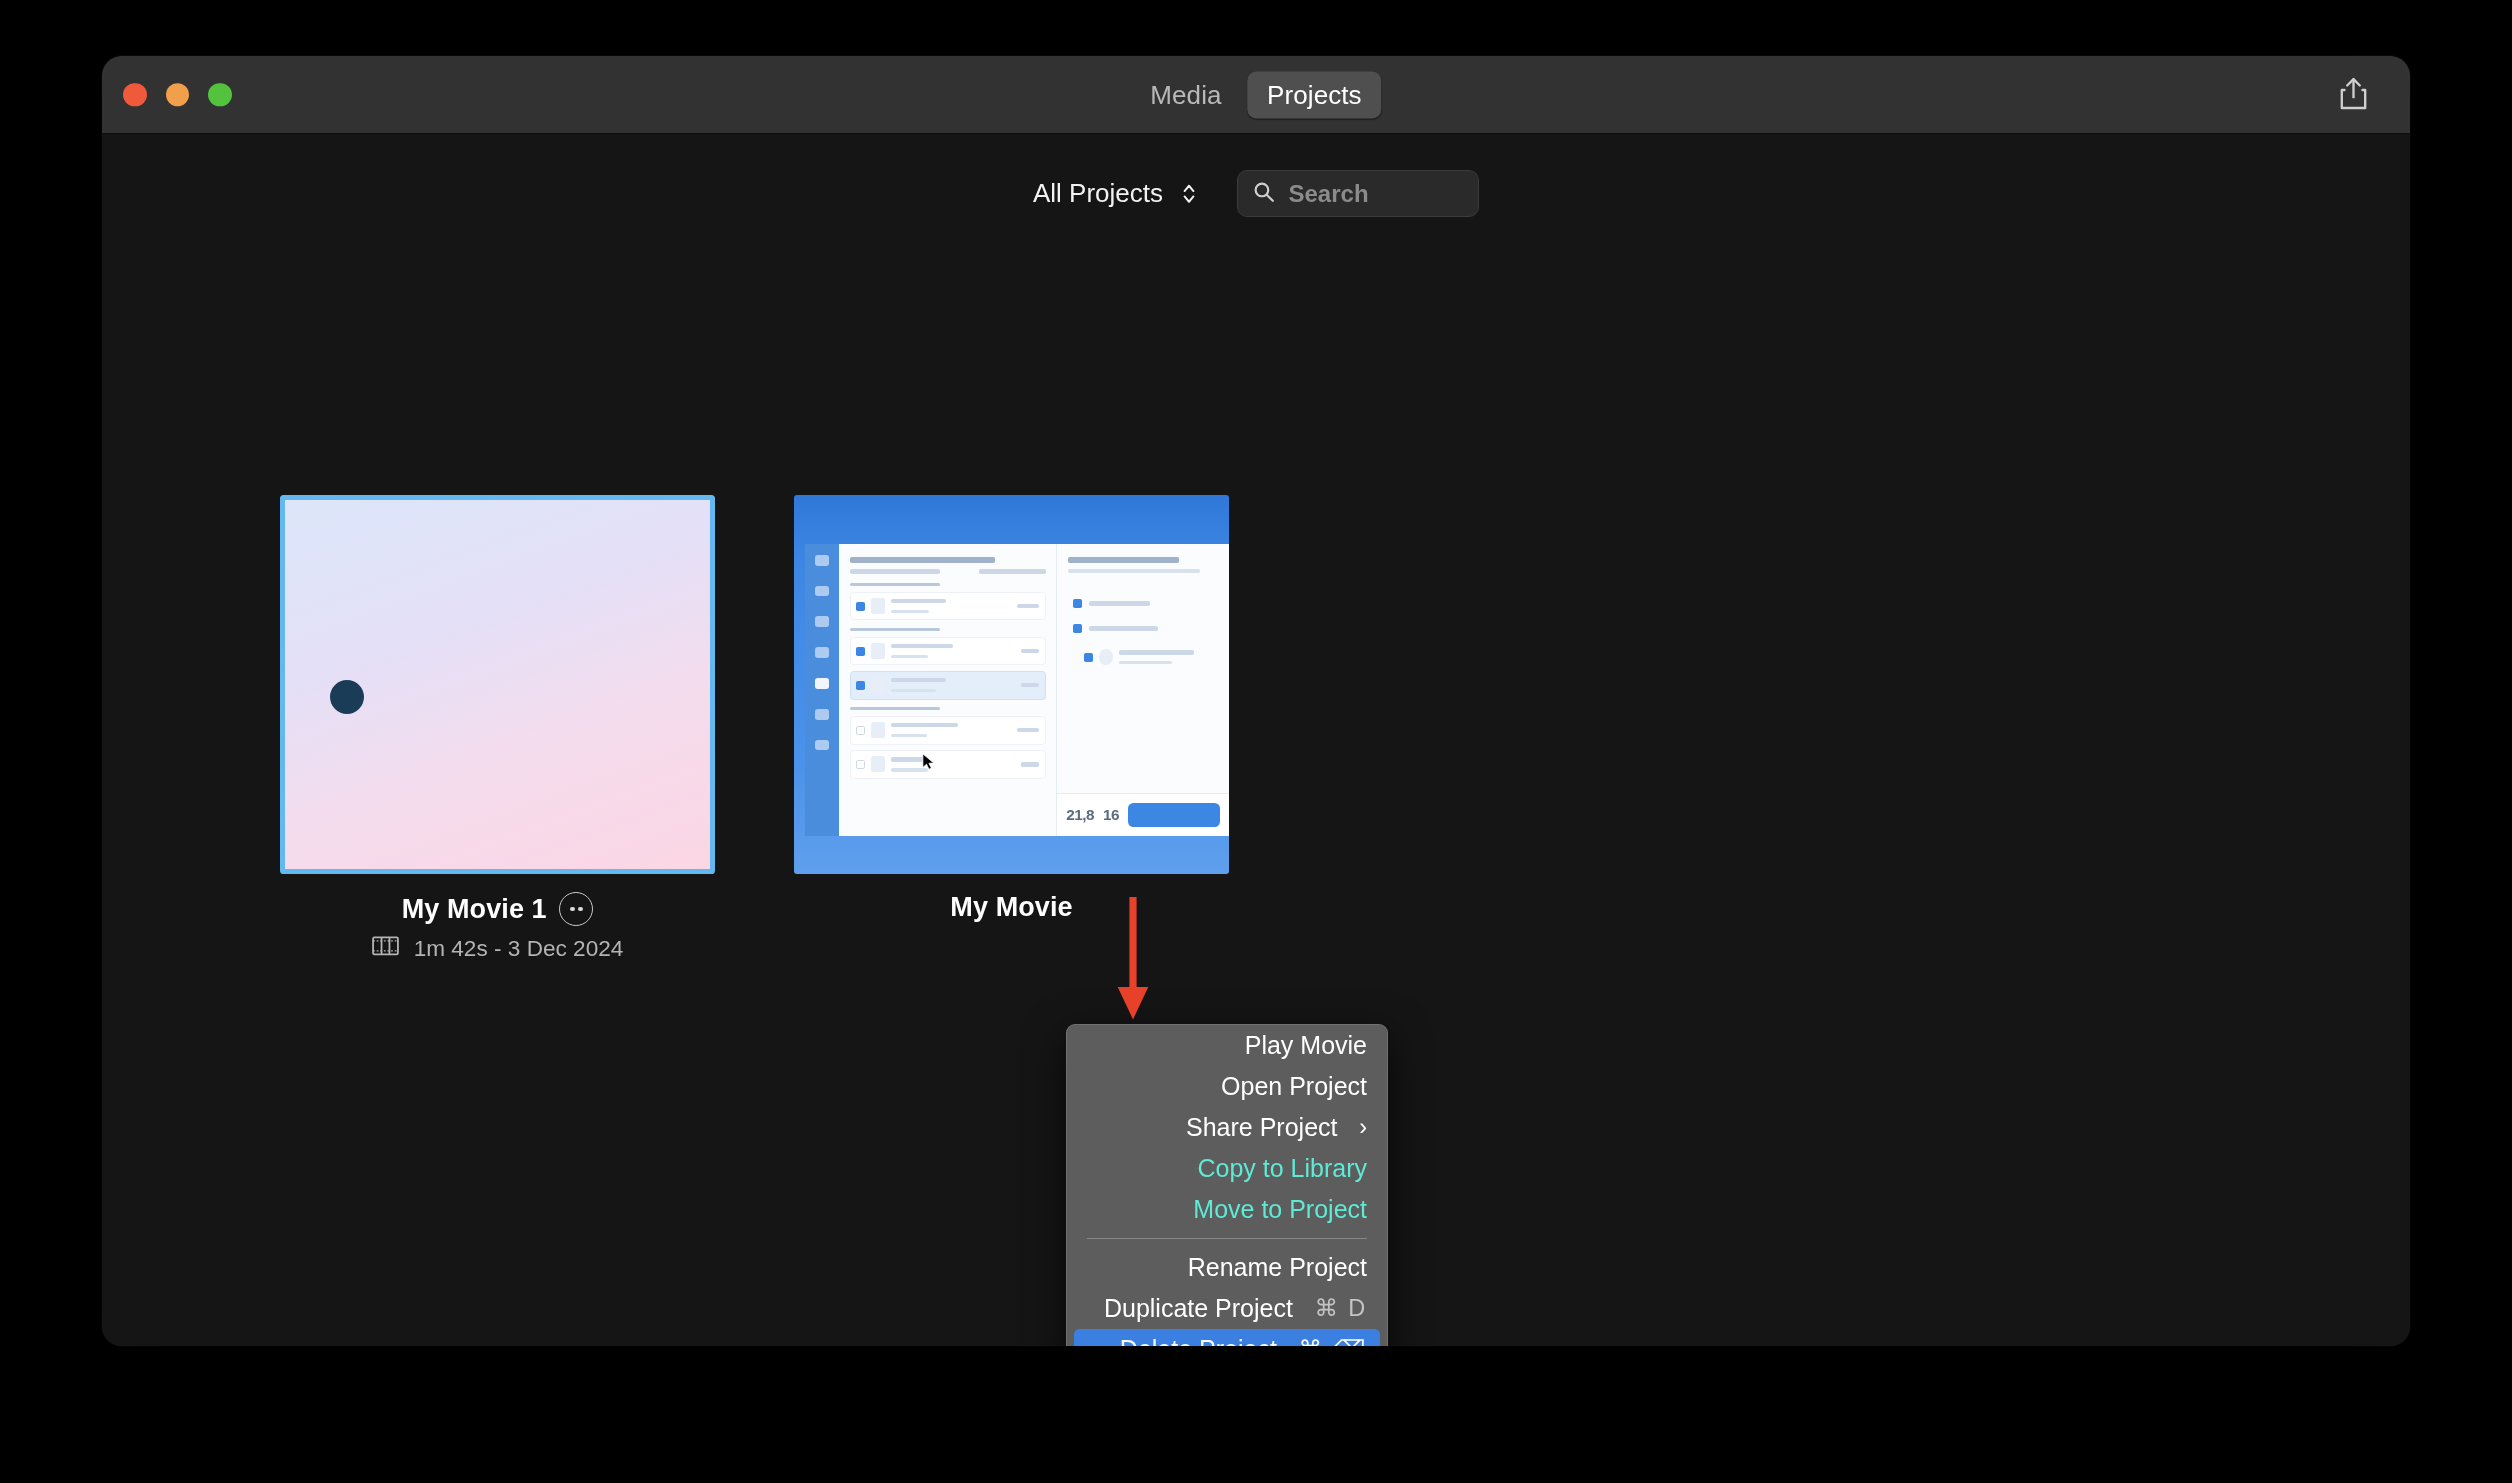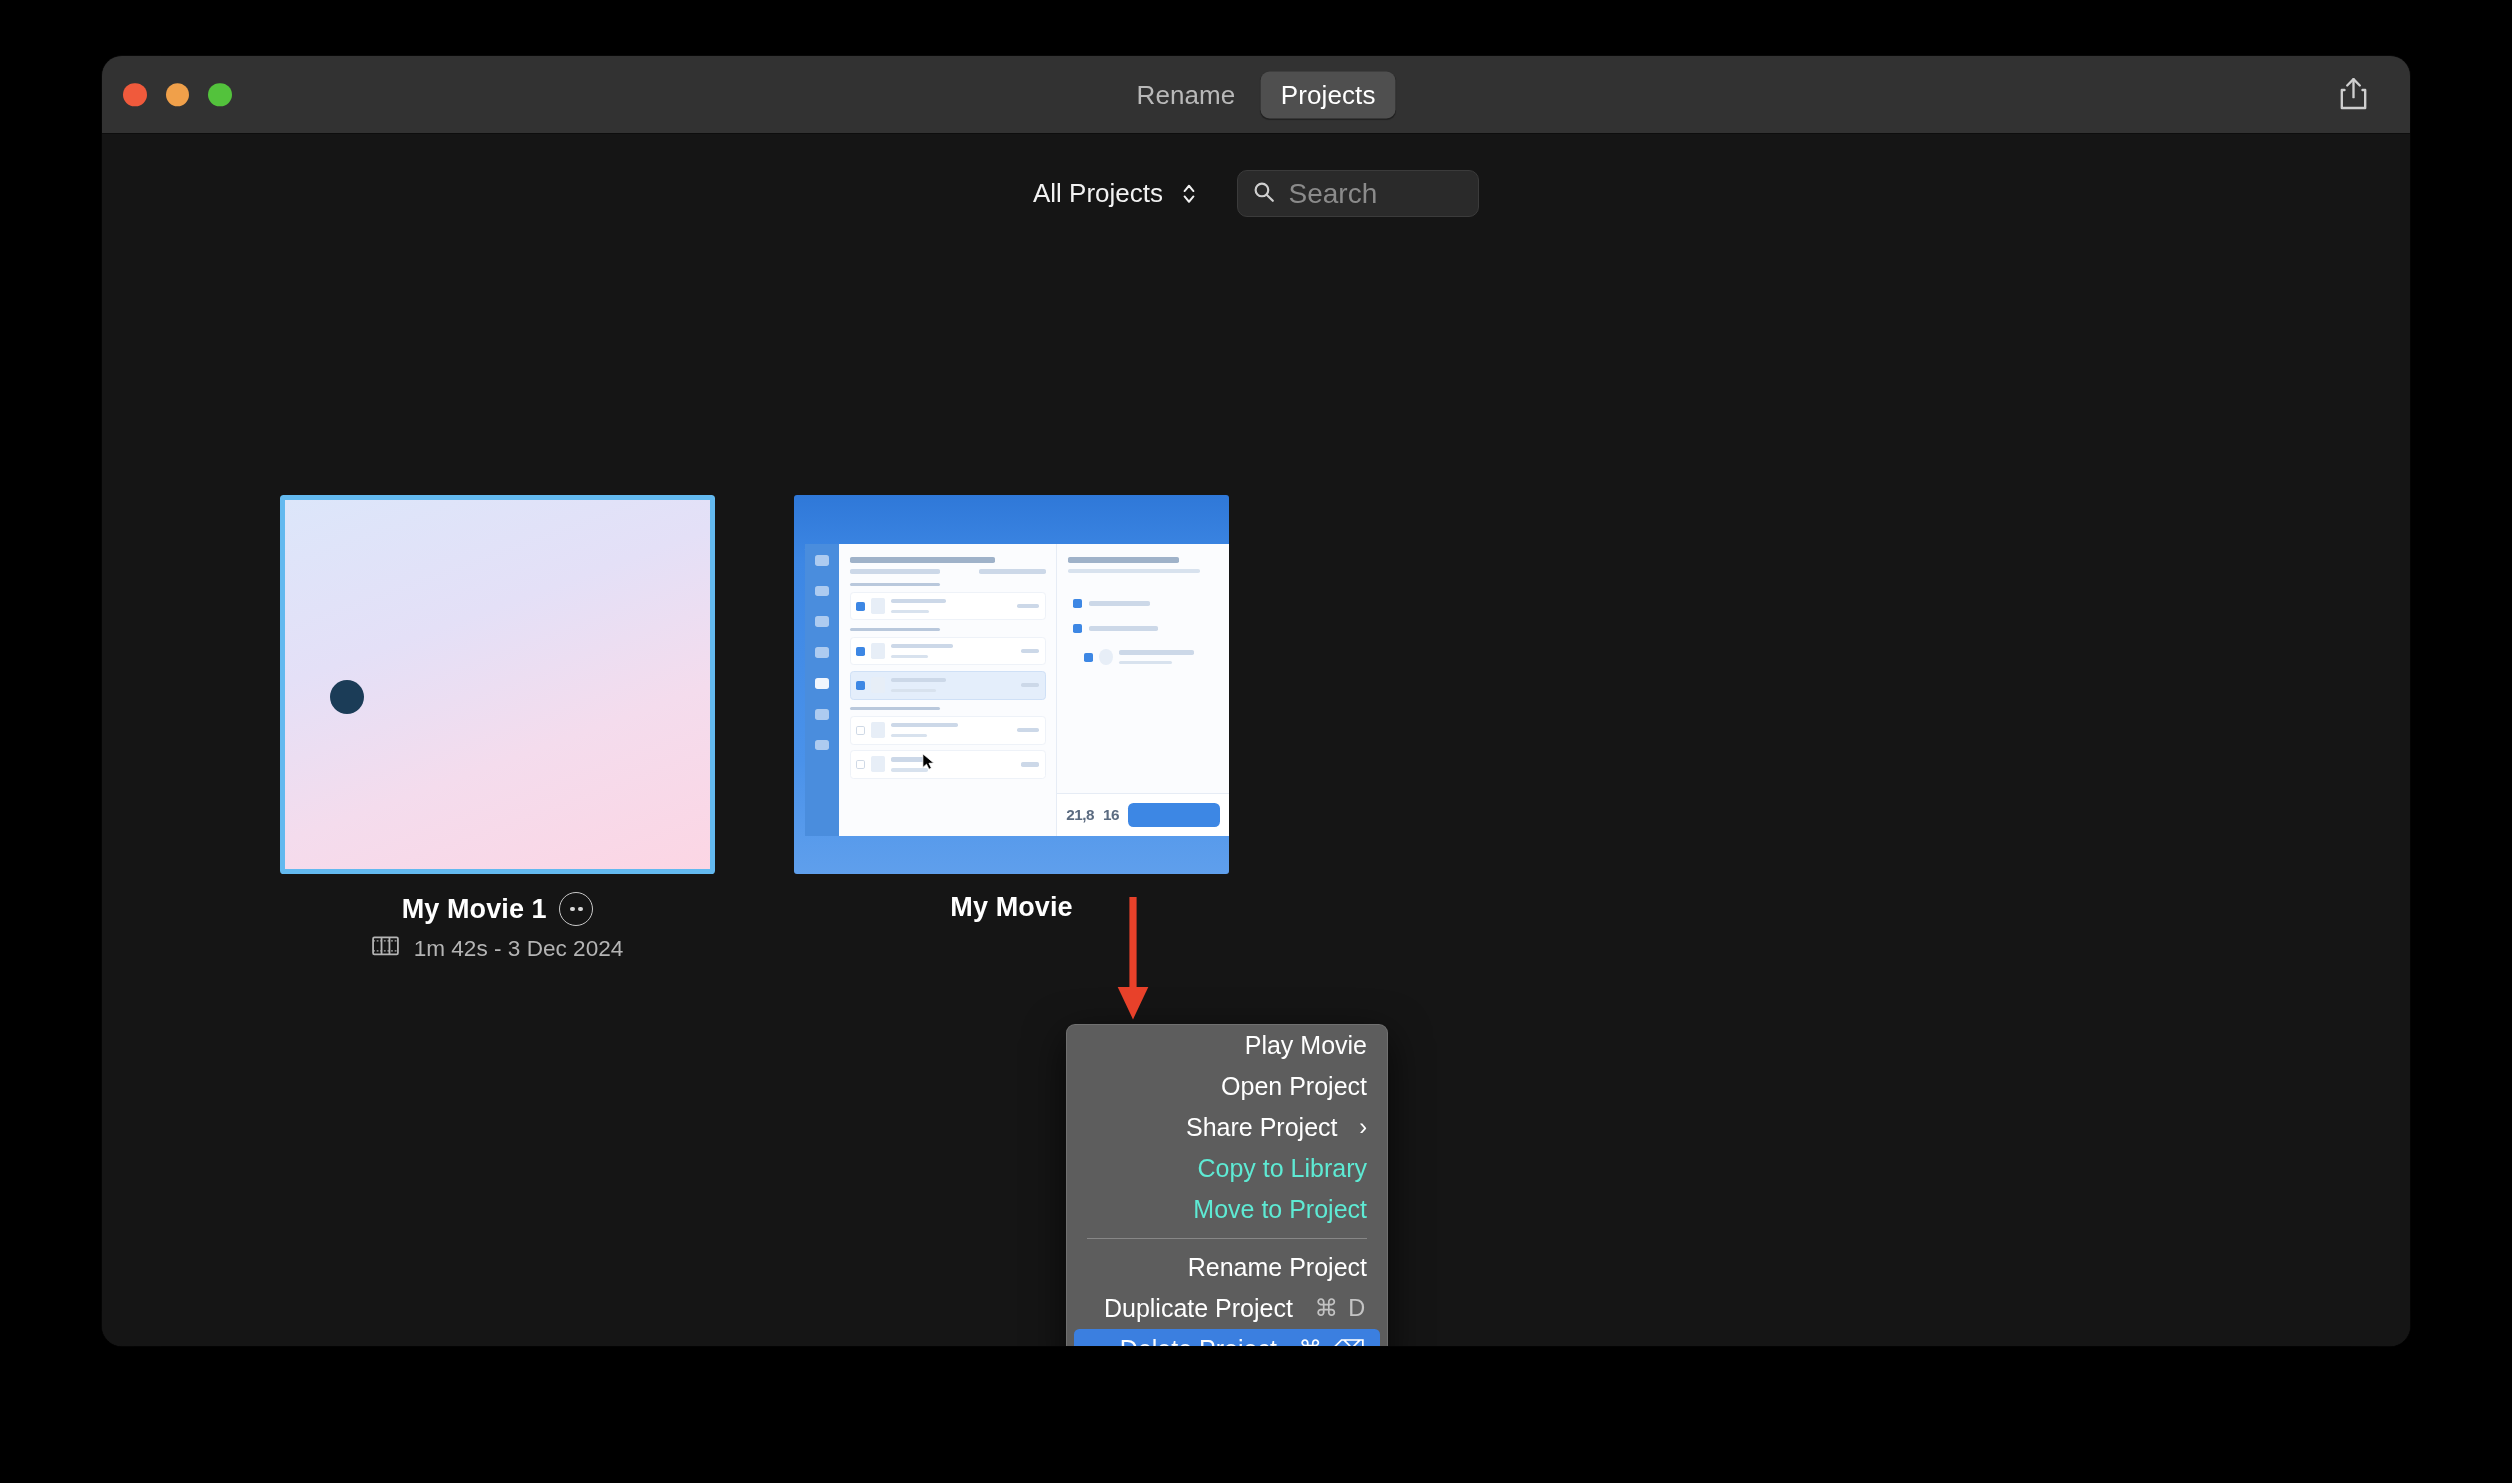--- a/index.html
+++ b/index.html
@@ -136,22 +136,23 @@
     align-items: center;
     gap: 12.6px;
     width: 242px;
     height: 47px;
     padding: 0 14.4px;
     border-radius: 10px;
     background: #2a2a2a;
     border: 0.9px solid #3b3b3b;
   }
   .search-placeholder {
-    font-size: 28px;
+    font-size: 24px;
     color: #8b8b8b;
+    font-weight: bold;
   }
 
   
   .grid {
     position: absolute;
     top: 361px;
     left: 0;
     width: 100%;
     display: flex;
     justify-content: flex-start;
@@ -403,21 +404,21 @@
 
     <div class="titlebar">
 
       <div class="traffic-lights">
         <div class="tl tl-close"></div>
         <div class="tl tl-min"></div>
         <div class="tl tl-max"></div>
       </div>
 
       <div class="segmented">
-        <div class="seg-item">Rename</div>
+        <div class="seg-item">Media</div>
         <div class="seg-item active">Projects</div>
       </div>
 
       <div class="share-btn">
         <svg width="31" height="36" viewBox="0 0 34 40" fill="none">
           <path d="M17 3 L17 23" stroke="#cfcfcf" stroke-width="2.6" stroke-linecap="round"></path>
           <path d="M10 10 L17 3 L24 10" stroke="#cfcfcf" stroke-width="2.6" stroke-linecap="round" stroke-linejoin="round"></path>
           <path d="M7 15 L4 15 L4 35 L30 35 L30 15 L27 15" stroke="#cfcfcf" stroke-width="2.6" stroke-linecap="round" stroke-linejoin="round"></path>
         </svg>
       </div>

